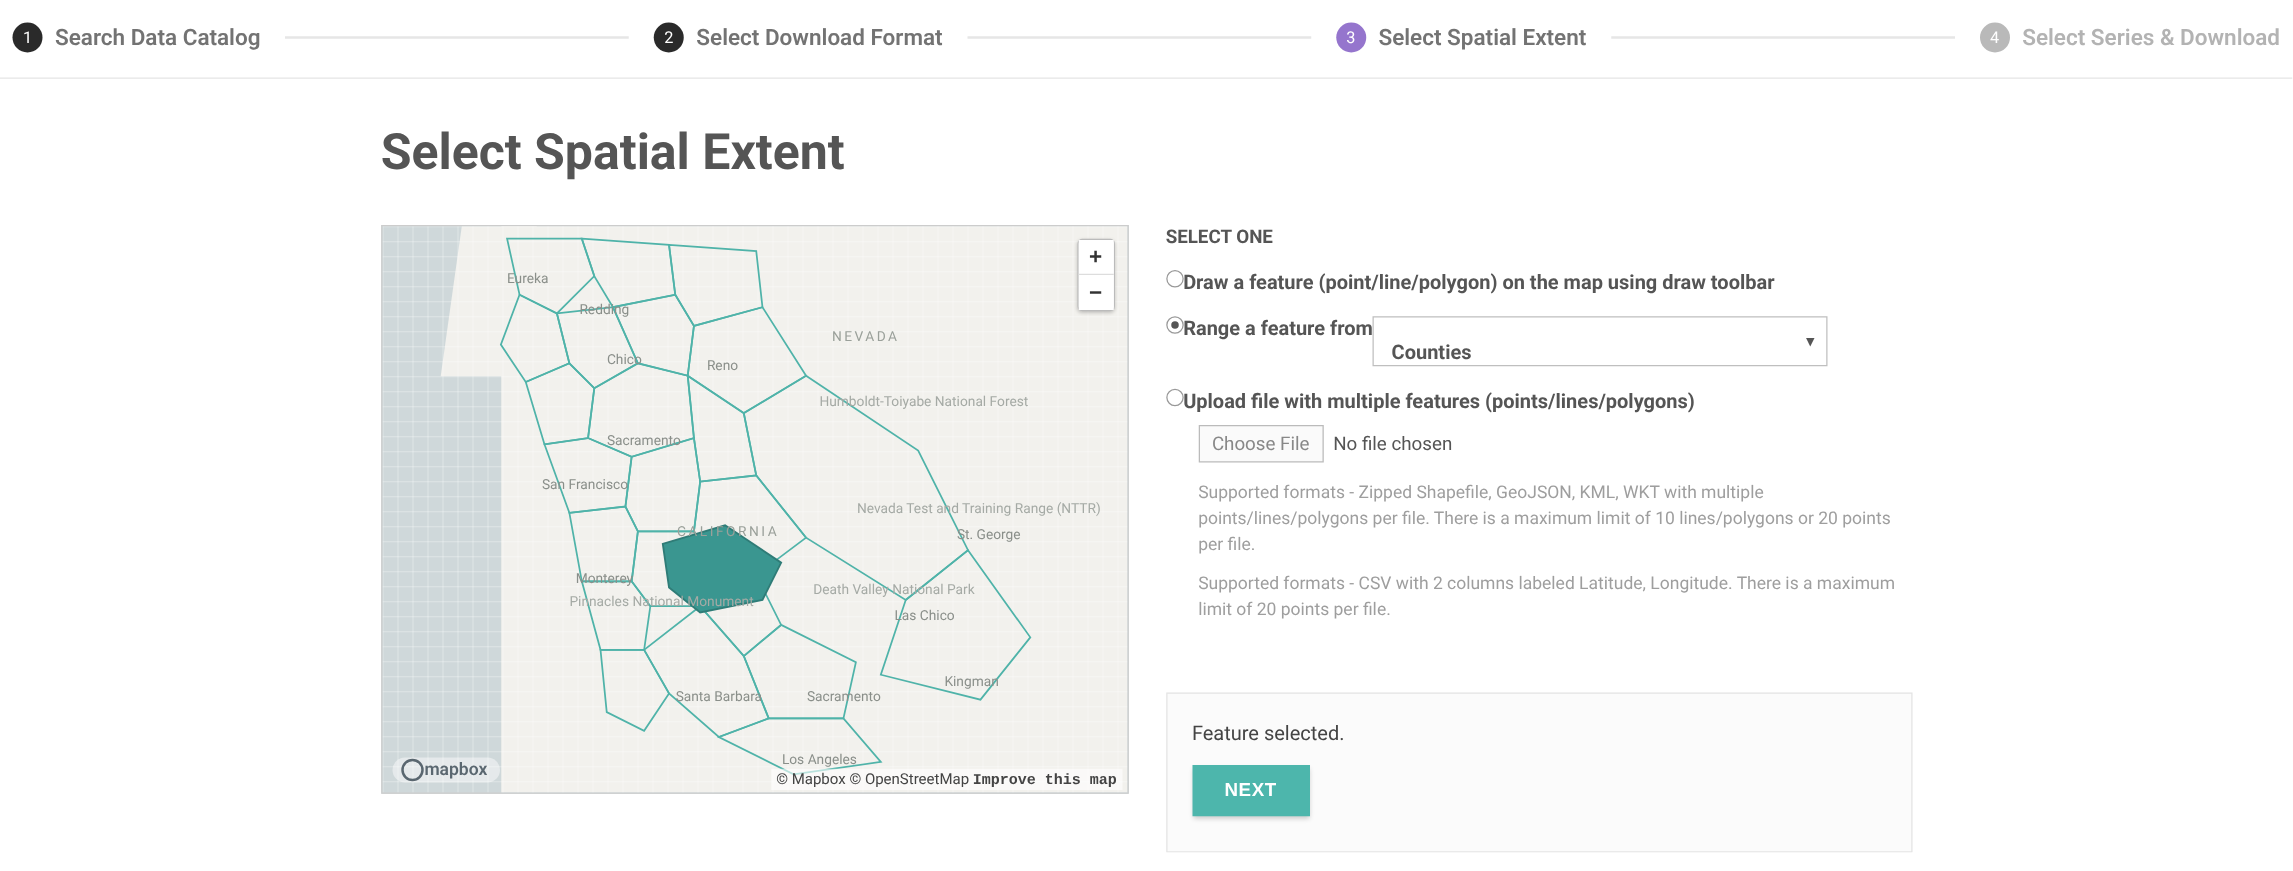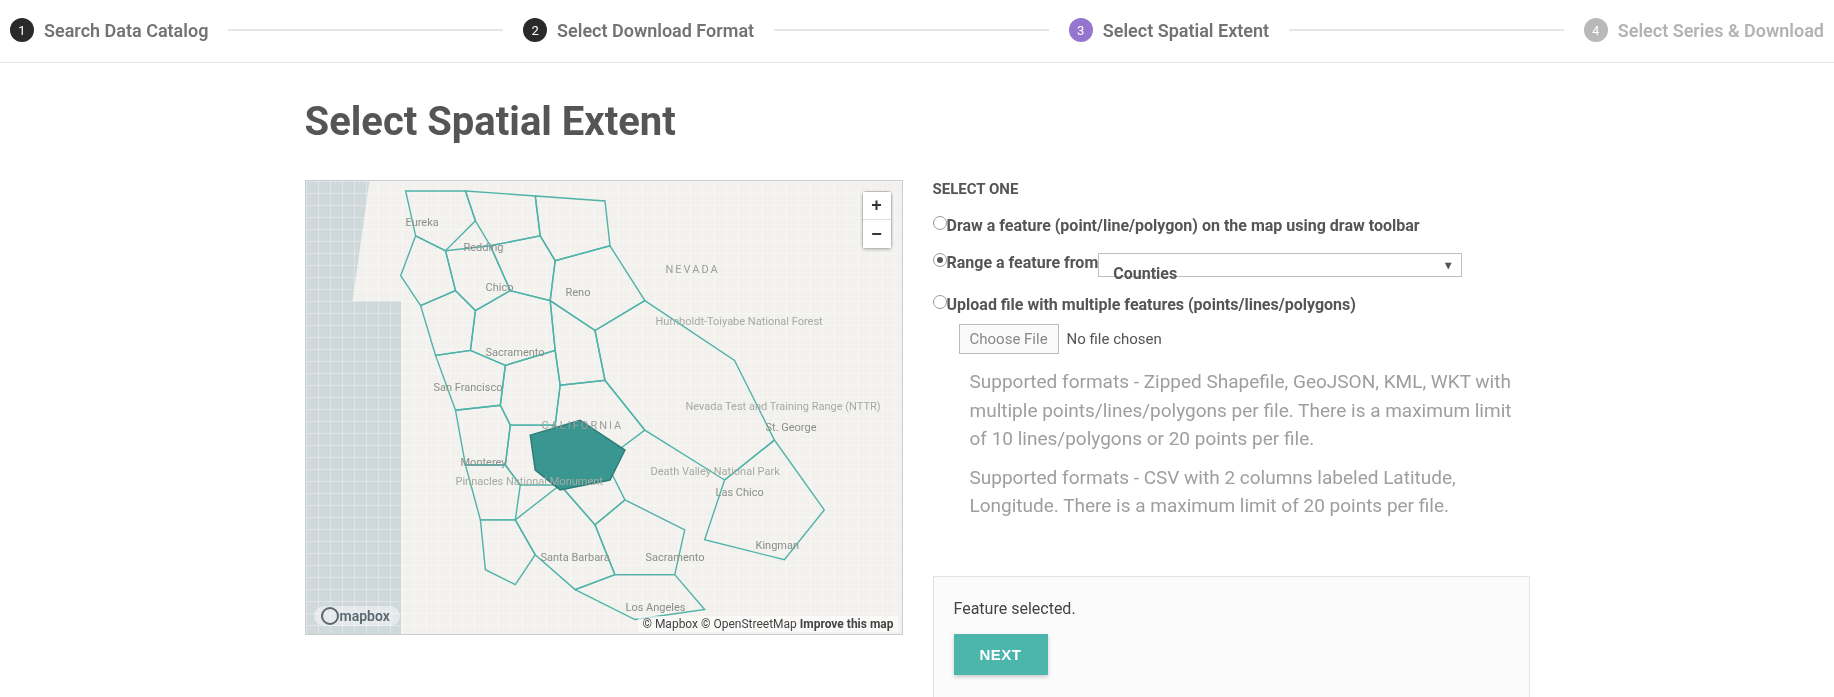--- a/index.html
+++ b/index.html
@@ -98,21 +98,21 @@
   .map-zoom button:first-child { border-bottom: 1px solid #ddd; }
   .map-attrib {
     position: absolute;
     bottom: 2px;
     right: 4px;
     font-size: 12px;
     color: #444;
     background: rgba(255,255,255,0.6);
     padding: 1px 4px;
   }
-  .map-attrib .improve { font-weight: 700; }
+  .map-attrib .improve { font-weight: 700; font-family: Liberation Mono, monospace; }
   .mapbox-logo {
     position: absolute;
     bottom: 8px;
     left: 8px;
     background: rgba(255,255,255,0.45);
     color: #5a6770;
     font-size: 14px;
     font-weight: 600;
     padding: 2px 10px 2px 26px;
     border-radius: 14px;
@@ -142,21 +142,21 @@
     border:1px solid #999; border-radius:50%;
     display:inline-block; position:relative;
   }
   .radio.checked::after{
     content:""; position:absolute; left:3px; top:3px;
     width:6px; height:6px; border-radius:50%; background:#555;
   }
   .radio-label { font-size: 16px; color:#555; }
   .select-box {
     border: 1px solid #bfbfbf;
-    height: 24px;
+    height: 40px;
     width: 364px;
     padding: 16px 28px 0 14px;
     display:flex; align-items:center;
     color:#555; font-size:16px;
     position:relative;
     background:#fff;
   }
   .select-box::after{
     content:"▾"; position:absolute; right:10px; top:50%;
     transform:translateY(-50%); color:#555; font-size:12px;
@@ -165,23 +165,23 @@
   .choose-file-btn {
     border:1px solid #bbb;
     background:#fafafa;
     color:#888;
     font-size:15px;
     padding:5px 10px;
     display:inline-block;
   }
   .no-file { color:#555; font-size:15px; margin-left:4px; }
   .help-text {
-    margin-left: 37px;
+    margin-left: 26px;
     color:#9e9e9e;
-    font-size:19px;
+    font-size:14px;
     line-height:1.5;
     margin-bottom:10px;
     max-width:580px;
   }
 
   .status-box {
     margin-top: 55px;
     border:1px solid #e4e4e4;
     background:#fbfbfb;
     padding: 22px 20px 28px 20px;

